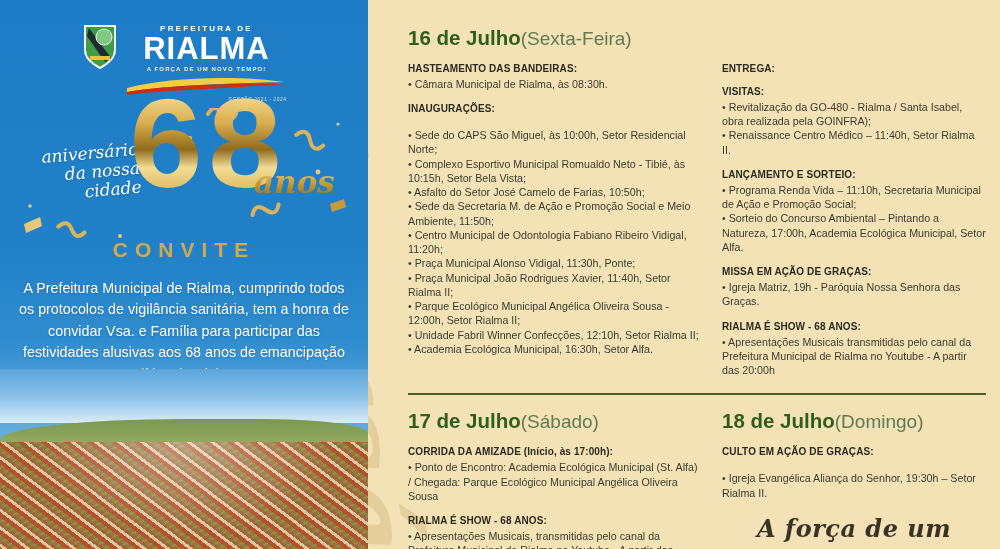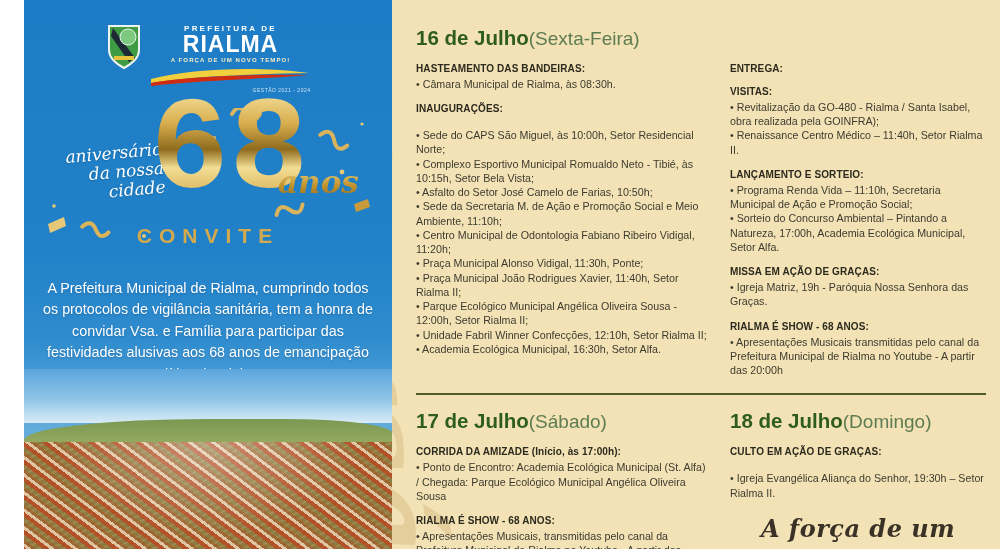--- a/index.html
+++ b/index.html
@@ -4,47 +4,46 @@
 <style>
   * { margin:0; padding:0; box-sizing:border-box; }
   html,body { width:1000px; height:549px; overflow:hidden; background:#fff; }
   body { font-family:"Liberation Sans", sans-serif; }
   .page { position:relative; width:1000px; height:549px; display:flex; overflow:hidden; }
 
   
   .left-panel {
     position:relative; width:368px; height:549px; flex:0 0 368px; overflow:hidden;
     background:linear-gradient(180deg,#1d7cc5 0%, #2181c8 45%, #2f8cce 62%, #5aa7da 74%, #8cc2e5 100%);
-    margin-left:24px;
   }
   .logo-wrap { position:absolute; top:24px; left:0; right:0; display:flex; justify-content:center; align-items:flex-start; gap:9px; }
   .logo-text { text-align:center; }
   .logo-small { font-size:8px; font-weight:bold; letter-spacing:2.2px; color:#ffffff; }
-  .logo-city { font-size:23px; font-weight:bold; letter-spacing:1px; color:#ffffff; line-height:1.02; }
+  .logo-city { font-size:31px; font-weight:bold; letter-spacing:1px; color:#ffffff; line-height:1.02; }
   .logo-tagline { font-size:6px; font-weight:bold; letter-spacing:1.1px; color:#f7edc6; margin-top:1px; }
   .logo-swoosh { display:block; margin:3px auto 0; }
   .logo-subtext { font-size:5px; color:#cfe2f2; text-align:right; margin-top:1px; letter-spacing:0.5px; }
 
   .anniv { position:absolute; top:108px; left:0; right:0; height:140px; }
   .anniv-script { position:absolute; top:36px; left:38px; width:102px; text-align:right;
     font-family:"DejaVu Serif", serif; font-style:italic; font-size:17px; line-height:1.12;
     color:#ffffff; transform:rotate(-5deg); text-shadow:0 1px 2px rgba(0,0,0,0.2); }
   .anniv-num { position:absolute; top:-22px; left:126px; font-size:132px; line-height:1; font-weight:bold;
     font-family:Liberation Mono, monospace;
     background:linear-gradient(180deg,#f8e7a8 0%, #d9ae4e 28%, #8f6b1d 48%, #f3dd94 62%, #c1922c 85%, #English 100%);
     background:linear-gradient(180deg,#f8e7a8 0%, #d9ae4e 28%, #8f6b1d 48%, #f3dd94 62%, #c1922c 100%);
     -webkit-background-clip:text; background-clip:text; color:transparent;
     text-shadow:0 0 0 rgba(0,0,0,0); }
   .anniv-anos { position:absolute; top:56px; left:254px; font-family:"DejaVu Serif", serif; font-style:italic;
     font-size:31px; font-weight:bold;
     background:linear-gradient(180deg,#f3dd94 0%, #c3942e 60%, #8f6b1d 100%);
     -webkit-background-clip:text; background-clip:text; color:transparent;text-align:center; }
   .confetti { position:absolute; inset:0; pointer-events:none; }
 
-  .convite { position:absolute; top:224px; left:0; right:0; text-align:center;
+  .convite { position:absolute; top:238px; left:0; right:0; text-align:center;
     font-size:21px; font-weight:bold; letter-spacing:7px; color:#d3a94e; }
 
   .invite-par { position:absolute; top:278px; left:16px; right:16px; text-align:center;
     font-size:14.3px; line-height:1.5; color:#ffffff; text-shadow:0 1px 2px rgba(0,40,80,0.25); }
 
   .photo { position:absolute; bottom:0; left:0; width:100%; height:180px; overflow:hidden; }
   .photo-sky { height:30%; background:linear-gradient(180deg,#5ba5dc 0%, #8fc4e8 55%, #d9ecf6 100%); }
   .photo-hills { height:13%; background:linear-gradient(180deg,#7a9852 0%, #93a95f 100%);
     border-radius:50% 30% 0 0 / 90% 60% 0 0; margin-top:-4px; }
   .photo-city { height:61%;
@@ -53,21 +52,21 @@
       radial-gradient(ellipse at 50% 0%, rgba(255,255,255,0.35), rgba(255,255,255,0) 60%),
       repeating-linear-gradient(37deg, rgba(178,74,34,0.85) 0 4px, rgba(238,222,193,0.75) 4px 7px, rgba(148,97,44,0.7) 7px 10px, rgba(112,134,66,0.5) 10px 14px),
       repeating-linear-gradient(-28deg, rgba(255,255,255,0.14) 0 2px, rgba(40,30,10,0.12) 2px 6px);
   }
 
   
   .right-panel { position:relative; flex:1; background:#f3e2b6; overflow:hidden; }
   .watermark { position:absolute; top:-60px; left:-6px; transform:rotate(82deg); transform-origin:0 0;
     font-family:"DejaVu Serif", serif; font-style:italic; font-weight:bold; font-size:130px;
     color:rgba(198,166,100,0.33); white-space:nowrap; pointer-events:none; }
-  .rp-inner { position:absolute; inset:0; padding:26px 14px 0 24px; }
+  .rp-inner { position:absolute; inset:0; padding:26px 14px 0 40px; }
 
   .day-block { display:grid; grid-template-columns:292px 1fr; column-gap:22px; }
   .day-block.first { min-height:320px; }
   .day-title { margin-bottom:13px; white-space:nowrap; }
   .dt-bold { font-size:20.5px; font-weight:bold; color:#2e5d1d; }
   .dt-week { font-size:19px; font-weight:normal; color:#5d7c51; }
   .col-offset { padding-top:37px; }
 
   .section { margin-bottom:12px; }
   .sec-header { font-size:10px; font-weight:bold; color:#2b2a1e; letter-spacing:0.1px; margin-bottom:3px; }
@@ -158,21 +157,21 @@
           <div>
               <div class="section">
                 <div class="sec-header">HASTEAMENTO DAS BANDEIRAS:</div>
                 <div class="sec-item">• Câmara Municipal de Rialma, às 08:30h.</div>
               </div>
               <div class="section">
                 <div class="sec-header spaced">INAUGURAÇÕES:</div>
                 <div class="sec-item">• Sede do CAPS São Miguel, às 10:00h, Setor Residencial Norte;</div>
                 <div class="sec-item">• Complexo Esportivo Municipal Romualdo Neto - Tibié, às 10:15h, Setor Bela Vista;</div>
                 <div class="sec-item">• Asfalto do Setor José Camelo de Farias, 10:50h;</div>
-                <div class="sec-item">• Sede da Secretaria M. de Ação e Promoção Social e Meio Ambiente, 11:10h;</div>
+                <div class="sec-item">• Sede da Secretaria M. de Ação e Promoção Social e Meio Ambiente, 11:50h;</div>
                 <div class="sec-item">• Centro Municipal de Odontologia Fabiano Ribeiro Vidigal, 11:20h;</div>
                 <div class="sec-item">• Praça Municipal Alonso Vidigal, 11:30h, Ponte;</div>
                 <div class="sec-item">• Praça Municipal João Rodrigues Xavier, 11:40h, Setor Rialma II;</div>
                 <div class="sec-item">• Parque Ecológico Municipal Angélica Oliveira Sousa - 12:00h, Setor Rialma II;</div>
                 <div class="sec-item">• Unidade Fabril Winner Confecções, 12:10h, Setor Rialma II;</div>
                 <div class="sec-item">• Academia Ecológica Municipal, 16:30h, Setor Alfa.</div>
               </div>
             </div>
         </div>
         <div class="col-offset">

